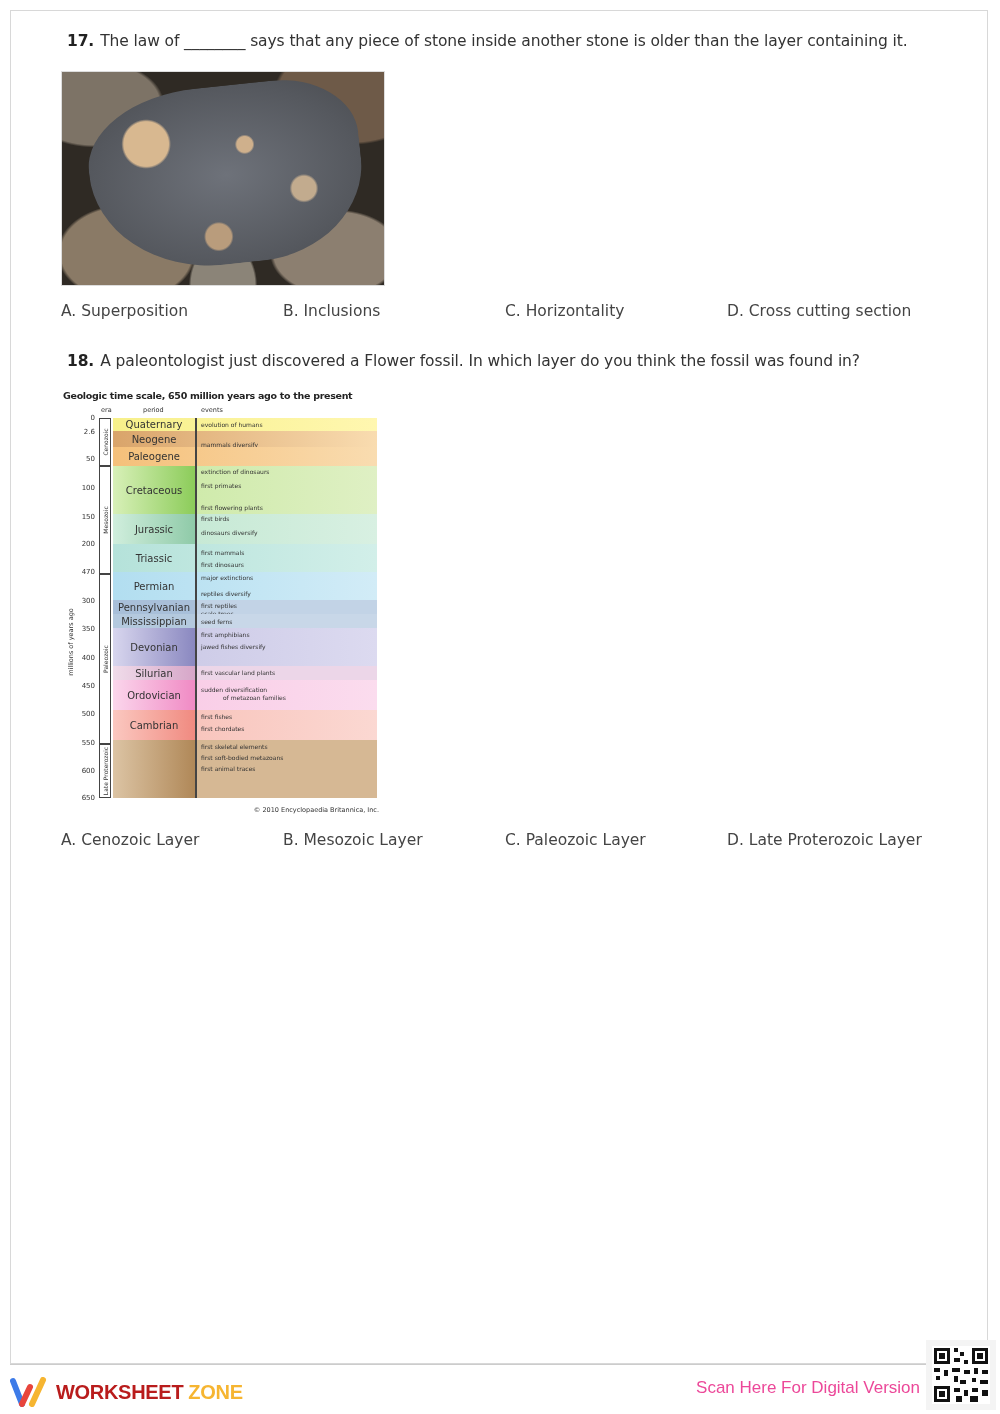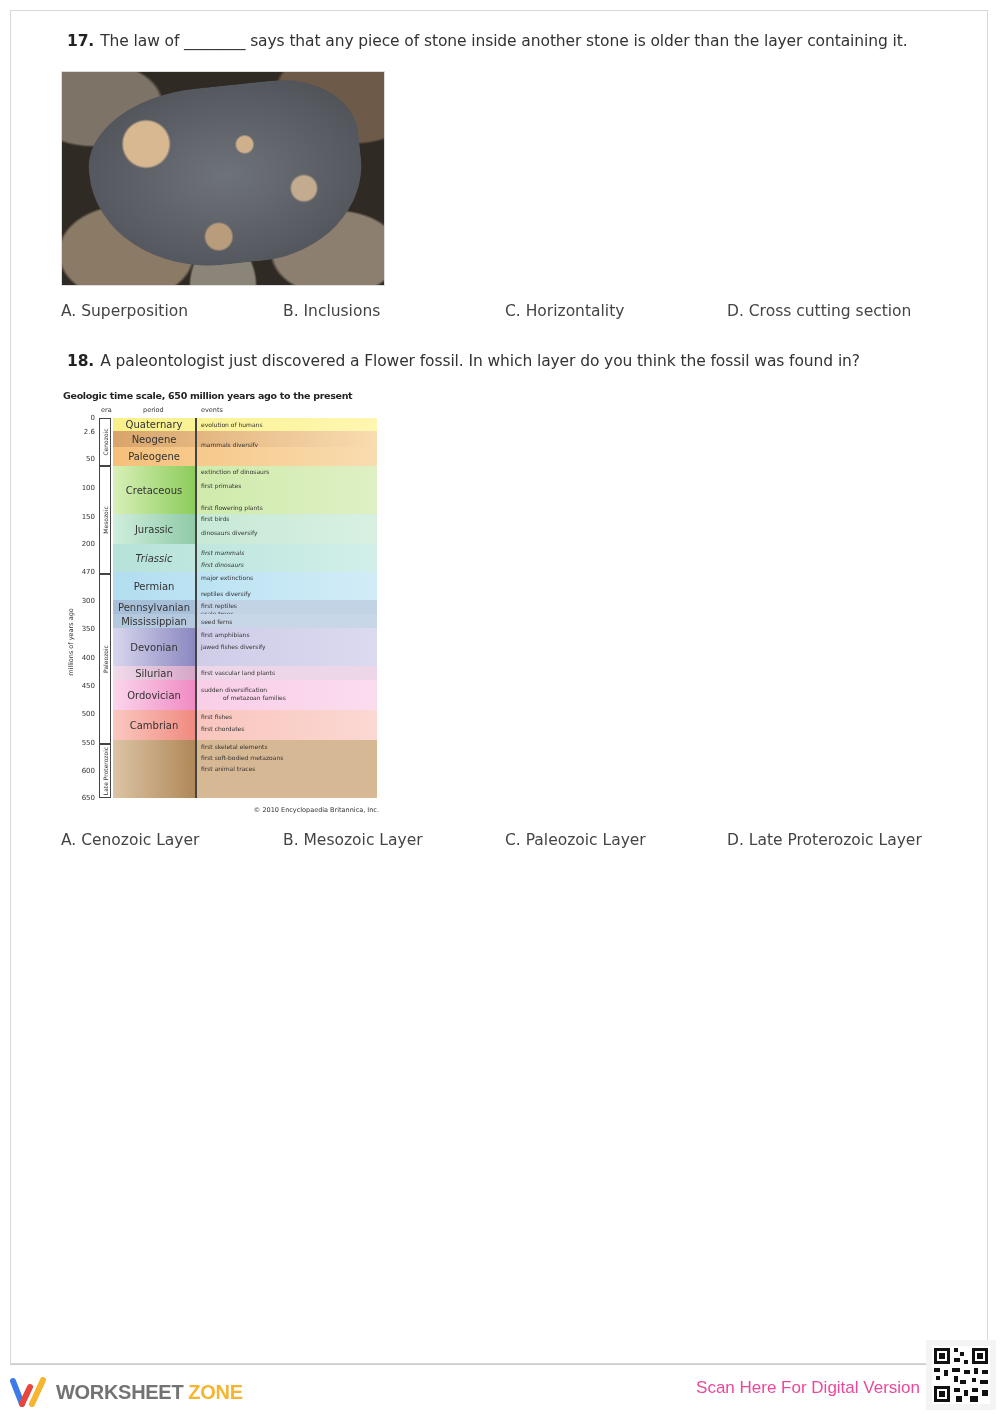--- a/index.html
+++ b/index.html
@@ -31,21 +31,21 @@
   .band .pname{position:absolute;left:0;width:84px;top:0;bottom:0;display:flex;align-items:center;justify-content:center;font-size:10px;color:#333;border-right:2px solid #444;box-sizing:border-box;}
   .band .ev{position:absolute;left:88px;font-size:6px;color:#333;white-space:nowrap;}
   .axis{position:absolute;left:0;top:30px;width:52px;height:380px;font-size:7px;color:#333;}
   .tick{position:absolute;right:18px;transform:translateY(-50%);}
   .era{position:absolute;left:38px;width:12px;border:1px solid #444;box-sizing:border-box;font-size:6px;color:#333;}
   .era span{position:absolute;left:50%;top:50%;transform:translate(-50%,-50%) rotate(-90deg);white-space:nowrap;}
   .ylab{position:absolute;left:-24px;top:220px;transform:rotate(-90deg);font-size:6.5px;white-space:nowrap;color:#333;}
   .credit{position:absolute;right:4px;bottom:2px;font-size:6.5px;color:#333;}
   .footer-line{position:absolute;left:10px;top:1364px;width:978px;border-top:1px solid #ccc;}
   .logo{position:absolute;left:10px;top:1377px;height:30px;display:flex;align-items:center;}
-  .logo .brand1{font-family:"Liberation Sans",sans-serif;font-weight:bold;font-size:20px;color:#737373;margin-left:6px;letter-spacing:-0.3px;}
+  .logo .brand1{font-family:"Liberation Sans",sans-serif;font-weight:bold;font-size:20px;color:#b91c1c;margin-left:6px;letter-spacing:-0.3px;}
   .logo .brand2{font-family:"Liberation Sans",sans-serif;font-weight:bold;font-size:20px;color:#f6b531;margin-left:5px;letter-spacing:-0.3px;}
   .scan{position:absolute;right:80px;top:1378px;font-size:17px;color:#ec4899;font-family:"Liberation Sans",sans-serif;}
   .qr{position:absolute;left:926px;top:1340px;width:70px;height:70px;background:#f4f4f4;}
 </style>
 </head>
 <body>
 
 <div class="frame"></div>
 
 <div class="q" style="top:32px;">
@@ -118,21 +118,21 @@
       <div class="pname" style="background:linear-gradient(90deg,#d8f0b8,#8ccc5a);">Cretaceous</div>
       <div class="ev" style="top:2px">extinction of dinosaurs</div>
       <div class="ev" style="top:16px">first primates</div>
       <div class="ev" style="top:38px">first flowering plants</div>
       </div>
     <div class="band" style="top:96px;height:30px;background:linear-gradient(90deg,#bfe6cf,#d8f0e2);">
       <div class="pname" style="background:linear-gradient(90deg,#d0eedd,#8fcaa8);">Jurassic</div>
       <div class="ev" style="top:1px">first birds</div>
       <div class="ev" style="top:15px">dinosaurs diversify</div>
       </div>
-    <div class="band" style="top:126px;height:28px;background:linear-gradient(90deg,#b5e2da,#d2efe9);font-style:italic;">
+    <div class="band" style="top:126px;height:28px;background:linear-gradient(90deg,#b5e2da,#d2efe9);">
       <div class="pname">Triassic</div>
       <div class="ev" style="top:5px">first mammals</div>
       <div class="ev" style="top:17px">first dinosaurs</div>
       </div>
     <div class="band" style="top:154px;height:28px;background:linear-gradient(90deg,#b2def0,#d2ecf7);">
       <div class="pname">Permian</div>
       <div class="ev" style="top:2px">major extinctions</div>
       <div class="ev" style="top:18px">reptiles diversify</div>
       </div>
     <div class="band" style="top:182px;height:14px;background:#c2d3e6;">

